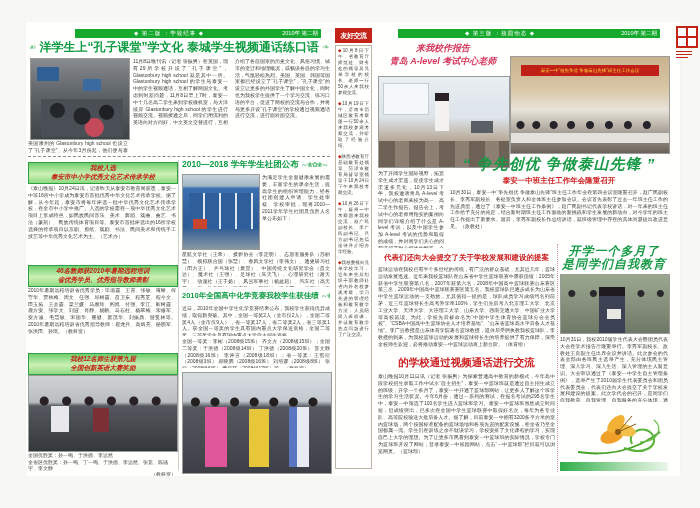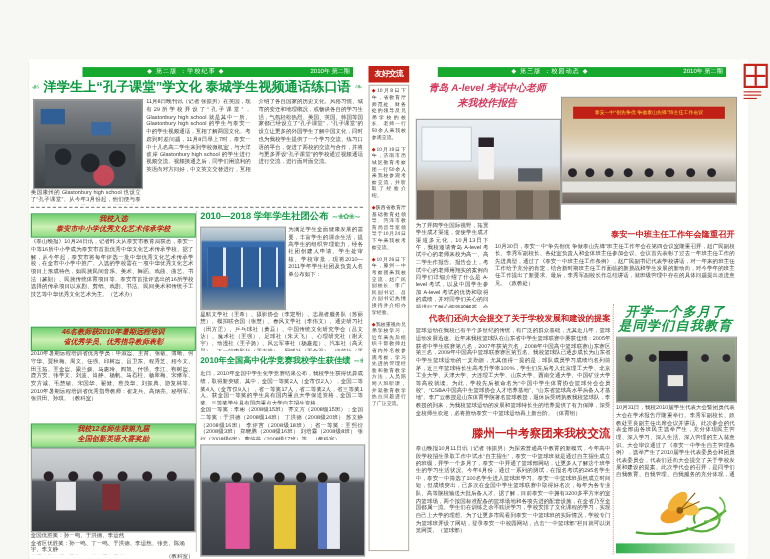--- a/index.html
+++ b/index.html
@@ -1,36 +1,36 @@
 <!DOCTYPE html>
 <html><head>
 <meta charset="utf-8">
 <style>
   html,body{margin:0;padding:0;background:#f7f7f4;}
   #stage{position:relative;width:700px;height:476px;background:#f7f7f4;overflow:hidden;
-         font-family:"Liberation Sans","DejaVu Sans",sans-serif;margin-top:32px;}
+         font-family:"Liberation Sans","DejaVu Sans",sans-serif;}
   .abs{position:absolute;}
   #spread{position:absolute;left:26px;top:22px;width:654px;height:455px;background:#fffffe;
           box-shadow:0 2px 0 #cfcfca,0 4px 1px #e2e2de;}
   .gbar{position:absolute;height:9px;background:#17a82e;color:#ffffff;font-size:5.5px;line-height:9px;
         letter-spacing:1px;white-space:nowrap;overflow:hidden;}
   .gbar .sec{position:absolute;left:0;right:58px;text-align:center;}
   .gbar .iss{position:absolute;right:3px;top:0;letter-spacing:0;}
   .bigHead{color:#0a9b3f;font-weight:bold;font-size:12px;line-height:16px;text-align:center;
            white-space:nowrap;overflow:hidden;}
   .orn{color:#7cc98f;font-size:9px;vertical-align:1px;}
   .t{font-size:5px;line-height:6.8px;color:#3c3c3c;text-align:justify;overflow:hidden;}
   .gboxtitle{background:linear-gradient(180deg,#6fcf6f,#cdf0b4 55%,#8fdc83);border:1px solid #2f9e3f;
              color:#c41f10;font-weight:bold;font-style:italic;text-align:center;font-size:6.5px;
              line-height:8.5px;padding-top:1px;overflow:hidden;}
   .mHead{color:#0f9d45;font-weight:bold;font-size:8.5px;line-height:12px;white-space:nowrap;overflow:hidden;}
   .mHead .flo{color:#49b36a;font-size:7px;letter-spacing:-1px;}
   .photo{position:absolute;border:1px solid #9a9a96;overflow:hidden;}
   .pd{position:absolute;}
-  .redHead{color:#cc2020;font-weight:bold;text-align:right;white-space:nowrap;overflow:hidden;}
+  .redHead{color:#cc2020;font-weight:bold;text-align:center;white-space:nowrap;overflow:hidden;}
   .scriptGreen{color:#169a46;font-weight:bold;font-style:italic;text-align:center;overflow:hidden;}
   .scriptPink{color:#d63a5e;font-weight:bold;font-style:italic;text-align:center;overflow:hidden;}
   .xcol{border:1px solid #bdb3a6;padding:2px 2px;box-sizing:border-box;}
   .xitem{font-size:4.5px;line-height:6px;color:#3c3c3c;text-align:justify;margin-bottom:5px;}
   .xitem::first-letter{color:#c22016;}
   .divider{border-top:1px dashed #8a8a86;height:0;}
   .vline{width:0;border-left:1px solid #cfcfca;}
   .caption{font-size:5px;line-height:6.5px;color:#3c3c3c;overflow:hidden;}
   .credit{text-align:right;}
   .greenGrad{background:linear-gradient(90deg,#2fae4a,#a8dcae 60%,#eaf6ea);}
@@ -123,43 +123,44 @@
       <div class="xitem">◆10月26日下午，滕州一中考察团来我校交流，赵广民副校长、李广民副书记、吕方副书记热情接待并介绍办学经验。</div>
       <div class="xitem">◆我校重视向兄弟学校学习，近年来先后组织干部教师赴省内外名校参观考察，学习先进的管理经验和教育教学方法，人员陪同入班听课，并就教育教学热点问题进行了广泛交流。</div>
     </div>
 
     <div class="gbar" style="left:372px;top:7px;width:262px;">
       <span class="sec">◆ 第三版 ：校园动态 ◆</span>
       <span class="iss">2010年 第二期</span>
     </div>
 
     <div class="abs scriptPink" style="left:352px;top:20px;width:130px;height:30px;font-size:9px;line-height:13px;">
+      <div>来我校作报告</div>
       <div>青岛 A-level 考试中心老师</div>
-      <div>来我校作报告</div>
     </div>
     <div class="photo" style="left:352px;top:54px;width:130px;height:90px;background:linear-gradient(180deg,#e8eef2 0%,#dde4ea 45%,#b8aa98 70%,#8f8478 100%);">
       <div class="pd" style="left:4px;top:6px;width:44px;height:30px;background:#f5f8fa;border:1px solid #c5ccd2;"></div>
       <div class="pd" style="left:56px;top:16px;width:14px;height:38px;background:linear-gradient(180deg,#2a2226 22%,#f4f2f0 22%);"></div>
       <div class="pd" style="left:92px;top:44px;width:22px;height:12px;background:#5a5f66;"></div>
       <div class="pd" style="left:0;top:64px;width:130px;height:26px;background:repeating-linear-gradient(90deg,#6e6257 0 16px,#8d8073 16px 30px);"></div>
     </div>
     <div class="abs t" style="left:352px;top:148px;width:66px;height:78px;">为了开阔学生国际视野，拓宽学生成才渠道，促使学生成才渠道多元化，10月13日下午，我校邀请青岛 A-level 考试中心的老师来校为高一、高二学生作报告。报告会上，考试中心的老师用翔实的案例向同学们详细介绍了什么是 A-level 考试，以及中国学生参加 A-level 考试的优势和取得的成绩，并对同学们关心的问题进行了耐心细致的解答，会场气氛热烈。（国际部）</div>
 
     <div class="photo" style="left:484px;top:34px;width:158px;height:96px;background:linear-gradient(180deg,#c9b28e 0%,#d9c7a6 34%,#e8e3da 55%,#b9b2a8 72%,#6a625a 100%);">
       <div class="pd" style="left:10px;top:8px;width:138px;height:11px;background:#c02016;color:#ffd83a;font-size:4.5px;line-height:11px;text-align:center;white-space:nowrap;overflow:hidden;">泰安一中“创先争优 争做泰山先锋”班主任工作会议</div>
       <div class="pd" style="left:0;top:62px;width:158px;height:12px;background:radial-gradient(circle at 6% 50%,#26242a 3.5px,transparent 4.5px),radial-gradient(circle at 16% 50%,#26242a 3.5px,transparent 4.5px),radial-gradient(circle at 27% 50%,#26242a 3.5px,transparent 4.5px),radial-gradient(circle at 38% 50%,#26242a 3.5px,transparent 4.5px),radial-gradient(circle at 50% 50%,#26242a 3.5px,transparent 4.5px),radial-gradient(circle at 62% 50%,#26242a 3.5px,transparent 4.5px),radial-gradient(circle at 74% 50%,#26242a 3.5px,transparent 4.5px),radial-gradient(circle at 86% 50%,#26242a 3.5px,transparent 4.5px);"></div>
       <div class="pd" style="left:0;top:76px;width:158px;height:10px;background:#e4e2dc;"></div>
     </div>
+    <div class="abs scriptGreen" style="left:424px;top:132px;width:218px;height:20px;font-size:15px;line-height:20px;letter-spacing:1px;white-space:nowrap;">“ 争先创优  争做泰山先锋 ”</div>
     <div class="abs redHead" style="left:424px;top:154px;width:218px;height:10px;font-size:7.5px;line-height:10px;">泰安一中班主任工作年会隆重召开</div>
     <div class="abs t" style="left:424px;top:167px;width:218px;height:58px;">10月30日，泰安一中“争先创优 争做泰山先锋”班主任工作年会在第四会议室隆重召开，赵广民副校长、李秀军副校长、各处室负责人和全体班主任参加会议。会议首先表彰了过去一年班主任工作的先进典型，通过了《泰安一中班主任工作条例》，赵广民副书记代表学校讲话，对一年来的班主任工作给予充分的肯定，结合新时期班主任工作面临的新挑战和学生发展的新动向，对今学年的班主任工作提出了新要求。最后，李秀军副校长作总结讲话，就班级管理中存在的具体问题提出改进意见。（政教处）</div>
 
     <div class="abs redHead" style="left:352px;top:230px;width:177px;height:11px;font-size:7.5px;line-height:11px;">代表们还向大会提交了关于学校发展和建设的提案</div>
     <div class="abs t" style="left:352px;top:244px;width:177px;height:86px;">篮球运动在我校已有半个多世纪的传统，有广泛的群众基础，尤其近几年，篮球运动发展迅速。近年来我校篮球队在山东省中学生篮球联赛中屡获佳绩：2005年获省中学生联赛第八名，2007年获第六名，2008年中国高中篮球联赛山东赛区第三名，2009年中国高中篮球联赛赛区第五名。我校篮球队已逐步成长为山东省中学生篮球运动的一支劲旅，尤其值得一提的是，球队成员学习成绩均名列前茅，近三年篮球特长生高考升学率100%，学生们先后考入北京理工大学、北京工业大学、天津大学、大连理工大学、山东大学、西南交通大学、中国矿业大学等高校就读。为此，学校先后被命名为“中国中学生体育协会篮球分会会员校”、“CSBA中国高中生篮球协会人才培养基地”、“山东省篮球高水平后备人才基地”。李广云教授是山东体育学院著名篮球教授，退休后受聘执教我校篮球队，李教授的到来，为我校篮球运动的发展和篮球特长生的培养提供了有力保障，深受全校师生欢迎，必将推动泰安一中篮球运动再上新台阶。（体育组）</div>
 
-    <div class="abs redHead" style="left:352px;top:334px;width:177px;height:13px;font-size:10.5px;line-height:13px;">滕州一中考察团来我校交流</div>
+    <div class="abs redHead" style="left:352px;top:334px;width:177px;height:13px;font-size:10.5px;line-height:13px;">的学校通过视频通话进行交流</div>
     <div class="abs t" style="left:352px;top:351px;width:177px;height:83px;">泰山晚报10月11日讯（记者 张振男）为探索普通高中教育的新模式，今年高中段学校招生录取工作中试水“自主招生”，泰安一中篮球班就是通过自主招生成立的班级，开学一个多月了，泰安一中开通了篮球部网站，让更多人了解这个班学生的学习生活状况。今年6月份，通过一系列的测试，在报名考试的295名学生中，泰安一中筛选了100名学生进入篮球班学习。泰安一中篮球班虽然成立时间短，但成绩突出，已多次在全国中学生篮球联赛中取得好名次，每年为各专业队、高等院校输送大批后备人才。据了解，目前泰安一中拥有3200多平方米的室内篮球场，两个按国标准配备的篮球场地和各项先进的配套设施，在全省乃至全国都属一流。学生们在训练之余不耽误学习，学校安排了文化课程的学习，实现自己上大学的理想。为了让更多市民看到泰安一中篮球班的实际情况，学校专门为篮球班开设了网站，登录泰安一中校园网站，点击“一中篮球部”栏目就可以浏览网页。（篮球部）</div>
 
     <div class="abs" style="left:531px;top:222px;width:0;height:228px;border-left:1px dotted #cf9a9a;"></div>
     <div class="abs scriptGreen" style="left:534px;top:223px;width:108px;height:26px;font-size:12px;line-height:13px;letter-spacing:1px;">
       <div>开学一个多月了</div>
       <div>是同学们自我教育</div>
     </div>
     <div class="photo" style="left:534px;top:252px;width:108px;height:58px;background:linear-gradient(180deg,#9aa88f 0%,#8a9480 40%,#6e7866 100%);">
       <div class="pd" style="left:0;top:14px;width:108px;height:9px;background:radial-gradient(circle at 10% 50%,#2a282c 3px,transparent 4px),radial-gradient(circle at 30% 50%,#2a282c 3px,transparent 4px),radial-gradient(circle at 52% 50%,#2a282c 3px,transparent 4px),radial-gradient(circle at 74% 50%,#2a282c 3px,transparent 4px),radial-gradient(circle at 92% 50%,#2a282c 3px,transparent 4px);"></div>
       <div class="pd" style="left:38px;top:12px;width:26px;height:46px;background:linear-gradient(180deg,#1f1c20 20%,#3c4254 20%);"></div>

